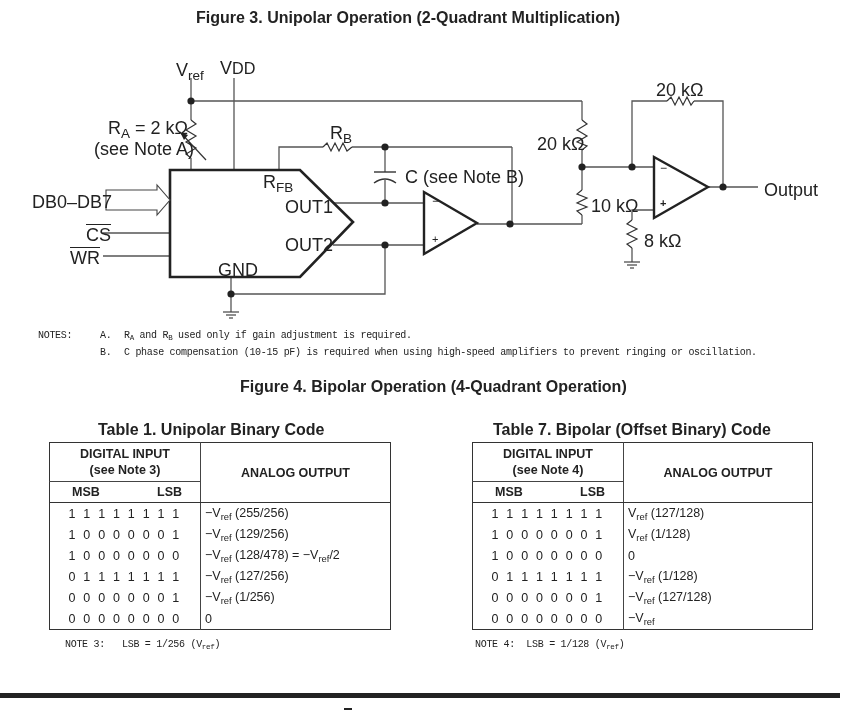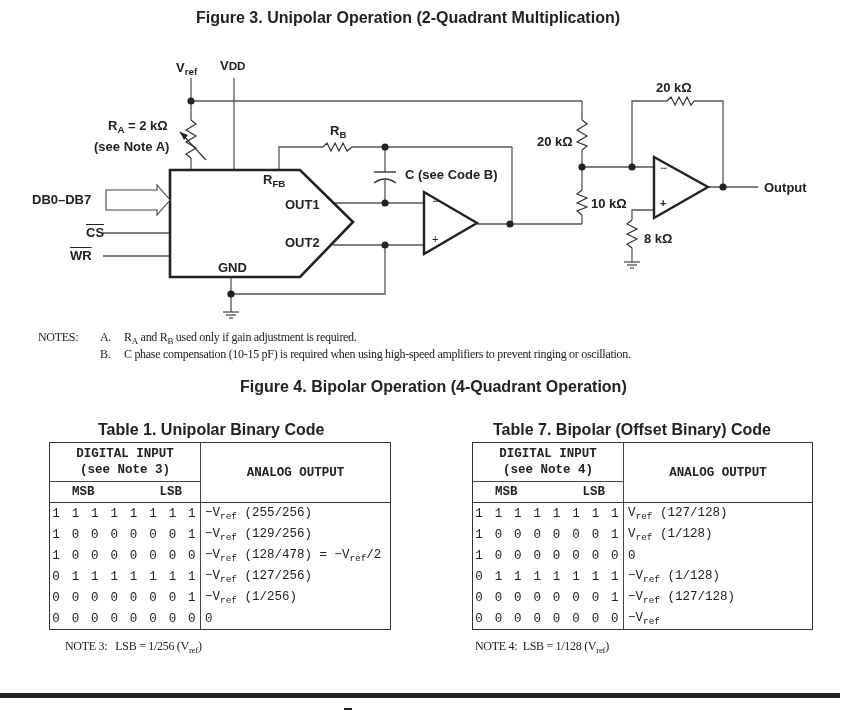--- a/index.html
+++ b/index.html
@@ -1,24 +1,24 @@
 <!DOCTYPE html>
 <html><head>
 <meta charset="utf-8">
 <style>
   html, body { margin:0; padding:0; background:#fff; }
   body { width:860px; height:712px; position:relative; overflow:hidden; font-family:"Liberation Sans", sans-serif; color:#222; }
   .abs { position:absolute; }
   .fig-title { font-weight:bold; font-size:16px; white-space:nowrap; }
-  .lbl { font-weight:bold; font-size:13px; white-space:nowrap; }
-  .note { font-size:12px; white-space:nowrap; font-family:Liberation Serif, serif; letter-spacing:-0.3px; }
+  .lbl { font-weight:normal; font-size:18px; white-space:nowrap; }
+  .note { font-size:10px; white-space:nowrap; font-family:Liberation Mono, monospace; letter-spacing:-0.3px; }
   sub { font-size:0.75em; vertical-align:-0.3em; }
   svg.circuit { position:absolute; left:0; top:0; }
   .tbl-title { font-weight:bold; font-size:16px; white-space:nowrap;text-align:center; }
-  table.code { position:absolute; border-collapse:collapse; border:1.6px solid #333; font-size:12.5px;font-family:Liberation Mono, monospace; }
+  table.code { position:absolute; border-collapse:collapse; border:1.6px solid #333; font-size:12.5px; }
   table.code td, table.code th { border-left:1.3px solid #444; padding:0; }
   table.code th { font-weight:bold; font-size:12.5px; text-align:center; }
   .hdr1 { border-bottom:1.3px solid #444; height:38px; line-height:16px; }
   .hdr2 { border-bottom:1.6px solid #333; height:20px; }
   .msblsb { display:flex; justify-content:space-between; padding:0 18px 0 22px; }
   td.bits { text-align:center; letter-spacing:2.2px; height:21px; }
   td.out { text-align:left; padding-left:4px !important; }
   .rule { position:absolute; left:0; top:693px; width:840px; height:5px; background:#222; }
   .pagemark { position:absolute; left:344px; top:708px; width:8px; height:2px; background:#222; }
 </style>
@@ -118,21 +118,21 @@
 <div class="abs lbl" style="left:108px; top:118px;"><span>R</span><sub>A</sub><span> = 2 kΩ</span></div>
 <div class="abs lbl" style="left:94px; top:139px;">(see Note A)</div>
 <div class="abs lbl" style="left:330px; top:123px;"><span>R</span><sub>B</sub></div>
 <div class="abs lbl" style="left:263px; top:172px;"><span>R</span><sub>FB</sub></div>
 <div class="abs lbl" style="left:285px; top:197px;">OUT1</div>
 <div class="abs lbl" style="left:285px; top:235px;">OUT2</div>
 <div class="abs lbl" style="left:218px; top:260px;">GND</div>
 <div class="abs lbl" style="left:32px; top:192px;">DB0–DB7</div>
 <div class="abs lbl" style="left:68px; top:225px; text-decoration:overline;margin-left:18px;">CS</div>
 <div class="abs lbl" style="left:70px; top:248px; text-decoration:overline;">WR</div>
-<div class="abs lbl" style="left:405px; top:167px;">C (see Code B)</div>
+<div class="abs lbl" style="left:405px; top:167px;">C (see Note B)</div>
 <div class="abs lbl" style="left:537px; top:134px;">20 kΩ</div>
 <div class="abs lbl" style="left:656px; top:80px;">20 kΩ</div>
 <div class="abs lbl" style="left:591px; top:196px;">10 kΩ</div>
 <div class="abs lbl" style="left:644px; top:231px;">8 kΩ</div>
 <div class="abs lbl" style="left:764px; top:180px;">Output</div>
 <div class="abs" style="left:432px; top:194px; font-size:12px;">−</div>
 <div class="abs" style="left:432px; top:233px; font-size:11px;">+</div>
 <div class="abs" style="left:660px; top:161px; font-size:12px;">−</div>
 <div class="abs" style="left:660px; top:197px; font-size:11px; font-weight:bold;">+</div>
 

